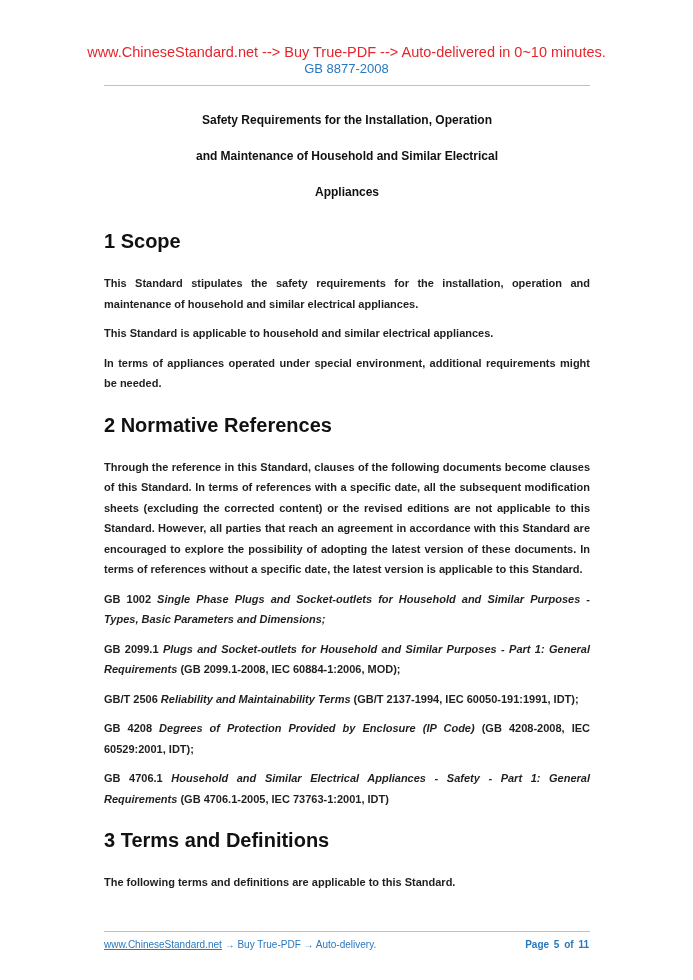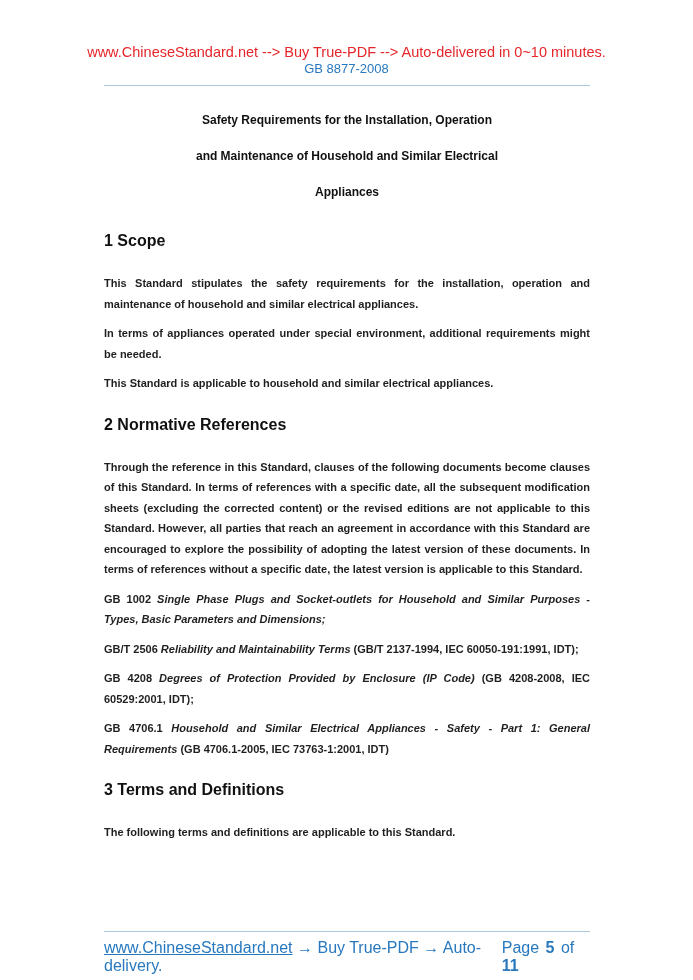--- a/index.html
+++ b/index.html
@@ -36,21 +36,21 @@
 
   h1.doc-title {
     margin: 16px 0 0 0;
     font-size: 12px;
     font-weight: bold;
     color: #111;
     text-align: center;
     line-height: 36px;
   }
   h2.sec-heading {
-    font-size: 16px;
+    font-size: 20px;
     font-weight: bold;
     color: #111;
     line-height: 22px;
     margin: 20px 0 21px 0;
   }
   p.body-par {
     font-size: 11px;
     line-height: 20.5px;
     color: #1f1f1f;
     text-align: justify;
@@ -62,31 +62,31 @@
   .footer {
     position: absolute;
     left: 104px; right: 103px;
     top: 903px;
   }
   .footer-row {
     margin-top: 7px;
     display: flex;
     justify-content: space-between;
     align-items: baseline;
-    font-size: 16px;
+    font-size: 10px;
     color: #2878be;
   }
   .footer-link {
     color: #2878be;
     text-decoration: underline;
     cursor: pointer;
   }
   .footer-left span { color: #2878be; }
   .footer-right b { font-weight: bold; }
-  .footer-right span, .footer-right b { padding: 0 1px; }
+  .footer-right span, .footer-right b { padding: 0 1px; font-weight: bold; }
 </style>
 </head>
 <body>
 
 <div class="page">
 
   <div class="top-banner">www.ChineseStandard.net --&gt; Buy True-PDF --&gt; Auto-delivered in 0~10 minutes.</div>
 
   <div class="std-code">GB 8877-2008</div>
 
@@ -95,28 +95,29 @@
   <div class="content">
 
     <h1 class="doc-title">
       <div>Safety Requirements for the Installation, Operation</div>
       <div>and Maintenance of Household and Similar Electrical</div>
       <div>Appliances</div>
     </h1>
 
     <h2 class="sec-heading">1 Scope</h2>
     <p class="body-par">This Standard stipulates the safety requirements for the installation, operation and maintenance of household and similar electrical appliances.</p>
+    <p class="body-par">This Standard is applicable to household and similar electrical appliances.</p>
     <p class="body-par">In terms of appliances operated under special environment, additional requirements might be needed.</p>
-    <p class="body-par">This Standard is applicable to household and similar electrical appliances.</p>
 
     <h2 class="sec-heading">2 Normative References</h2>
     <p class="body-par">Through the reference in this Standard, clauses of the following documents become clauses of this Standard. In terms of references with a specific date, all the subsequent modification sheets (excluding the corrected content) or the revised editions are not applicable to this Standard. However, all parties that reach an agreement in accordance with this Standard are encouraged to explore the possibility of adopting the latest version of these documents. In terms of references without a specific date, the latest version is applicable to this Standard.</p>
 
     <p class="body-par"><span>GB 1002 </span><i>Single Phase Plugs and Socket-outlets for Household and Similar Purposes - Types, Basic Parameters and Dimensions;</i><span></span></p>
 
+    <p class="body-par"><span>GB 2099.1 </span><i>Plugs and Socket-outlets for Household and Similar Purposes - Part 1: General Requirements</i><span> (GB 2099.1-2008, IEC 60884-1:2006, MOD);</span></p>
 
     <p class="body-par"><span>GB/T 2506 </span><i>Reliability and Maintainability Terms</i><span> (GB/T 2137-1994, IEC 60050-191:1991, IDT);</span></p>
 
     <p class="body-par"><span>GB 4208 </span><i>Degrees of Protection Provided by Enclosure (IP Code)</i><span> (GB 4208-2008, IEC 60529:2001, IDT);</span></p>
 
     <p class="body-par"><span>GB 4706.1 </span><i>Household and Similar Electrical Appliances - Safety - Part 1: General Requirements</i><span> (GB 4706.1-2005, IEC 73763-1:2001, IDT)</span></p>
 
     <h2 class="sec-heading">3 Terms and Definitions</h2>
     <p class="body-par">The following terms and definitions are applicable to this Standard.</p>
 

